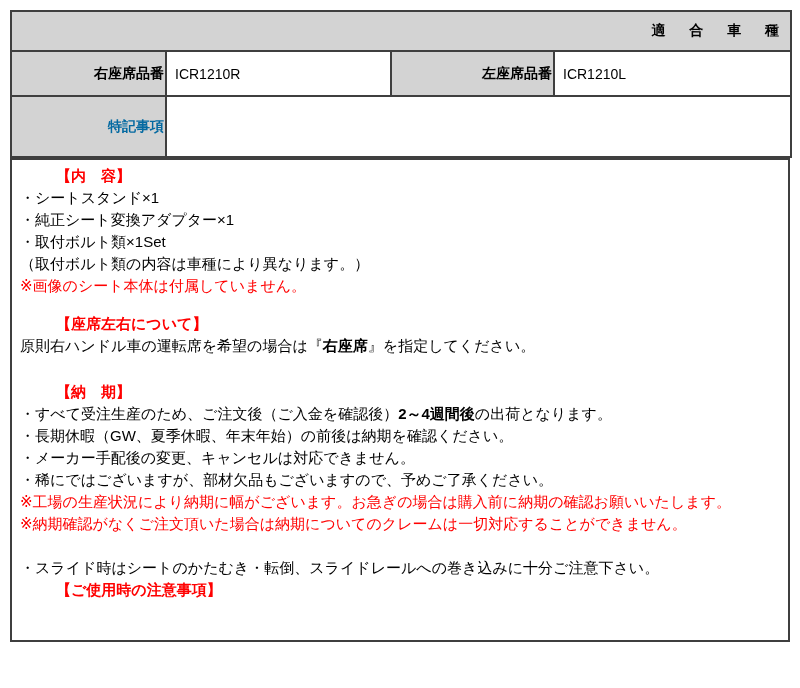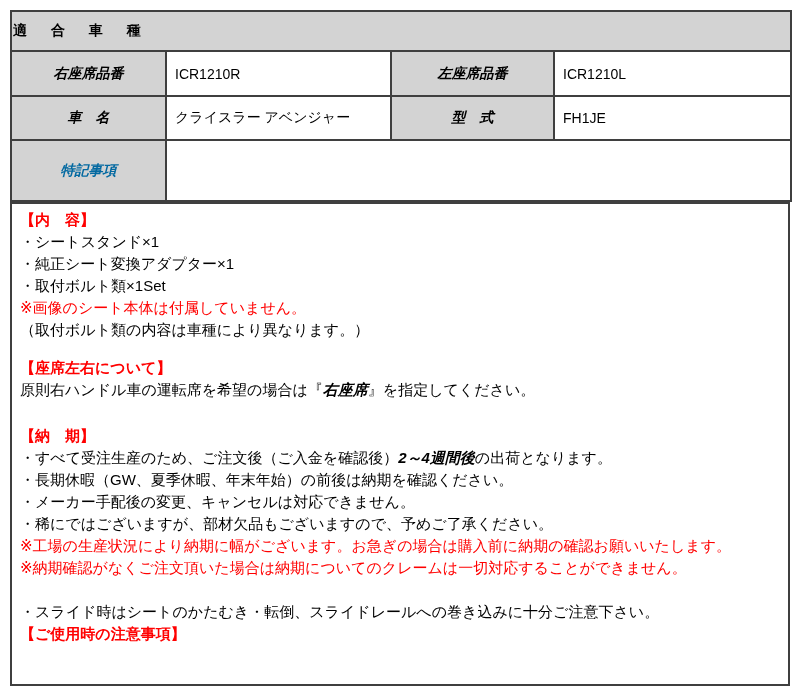--- a/index.html
+++ b/index.html
@@ -15,45 +15,45 @@
   table.spec{
     width:780px;border-collapse:collapse;table-layout:fixed;
   }
   table.spec td{
     border:2px solid #3f3f3f;
     font-size:14px;
     vertical-align:middle;
     overflow:hidden;white-space:nowrap;
   }
   td.title-cell{
-    height:36px;background:#d3d3d3;text-align:left;
+    height:36px;background:#d3d3d3;text-align:right;
     font-size:19px;font-weight:bold;letter-spacing:10px;
   }
   td.lbl{
-    background:#d3d3d3;text-align:center;font-weight:bold;font-style:italic;
+    background:#d3d3d3;text-align:right;font-weight:bold;
   }
   td.val{
     background:#ffffff;text-align:left;padding-left:8px;font-size:15px;border-radius:21px;
   }
   tr.row-part td{height:41px;}
   tr.row-name td{height:40px;}
   tr.row-notes td{height:57px;}
   td.lbl-red{color:#0369a1;}
 
   
   .content-box{
     width:780px;height:484px;box-sizing:border-box;
     border:2px solid #3f3f3f;
     padding:5px 8px 0 8px;
     font-size:15px;
   }
   .ln{height:22px;line-height:22px;white-space:nowrap;overflow:hidden;}
-  .heading{color:#ff0000;font-weight:bold;}
+  .heading{color:#ff0000;font-weight:bold;margin-left:36px;}
   .warn{color:#ff0000;}
-  .b{font-weight:bold;font-style:italic;}
+  .b{font-weight:bold;}
   .sp-a{height:16px;}
   .sp-b{height:24px;}
   .sp-c{height:22px;}
 </style>
 </head>
 <body>
 
 <div class="page">
 
   <table class="spec">
@@ -66,41 +66,35 @@
     <tbody>
         <tr>
       <td class="title-cell" colspan="4">適 合 車 種</td>
     </tr>
     <tr class="row-part">
       <td class="lbl">右座席品番</td>
       <td class="val">ICR1210R</td>
       <td class="lbl">左座席品番</td>
       <td class="val">ICR1210L</td>
     </tr>
-    <tr class="row-name">
-      <td class="lbl">車　名</td>
-      <td class="val">クライスラー アベンジャー</td>
-      <td class="lbl">型　式</td>
-      <td class="val">FH1JE</td>
-    </tr>
     <tr class="row-notes">
       <td class="lbl lbl-red">特記事項</td>
       <td class="val" colspan="3"></td>
     </tr>
   </tbody>
     </table>
 
   <div class="content-box">
 
     <div class="ln heading">【内　容】</div>
     <div class="ln">・シートスタンド×1</div>
     <div class="ln">・純正シート変換アダプター×1</div>
     <div class="ln">・取付ボルト類×1Set</div>
+    <div class="ln">（取付ボルト類の内容は車種により異なります。）</div>
     <div class="ln warn">※画像のシート本体は付属していません。</div>
-    <div class="ln">（取付ボルト類の内容は車種により異なります。）</div>
 
     <div class="sp-a"></div>
 
     <div class="ln heading">【座席左右について】</div>
     <div class="ln"><span>原則右ハンドル車の運転席を希望の場合は『</span><span class="b">右座席</span><span>』を指定してください。</span></div>
 
     <div class="sp-b"></div>
 
     <div class="ln heading">【納　期】</div>
     <div class="ln"><span>・すべて受注生産のため、ご注文後（ご入金を確認後）</span><span class="b">2～4週間後</span><span>の出荷となります。</span></div>

